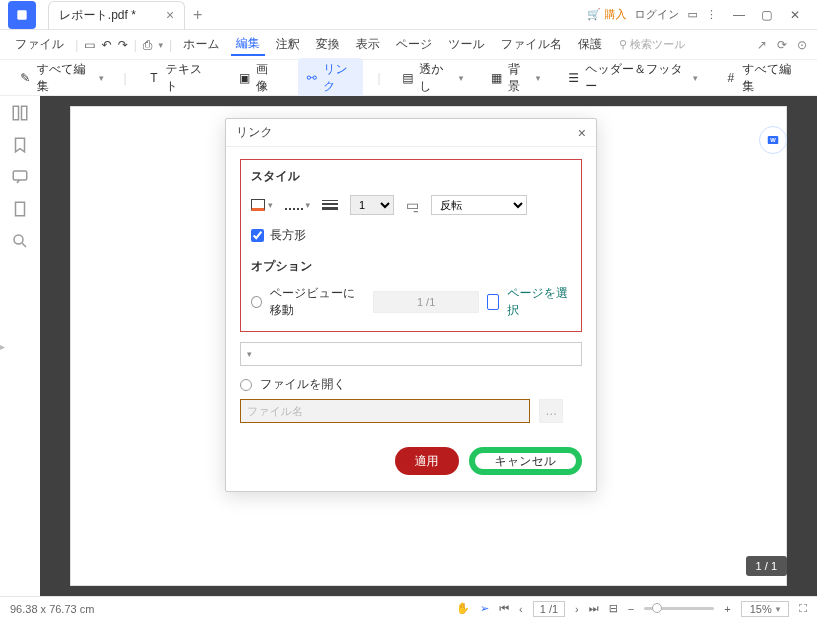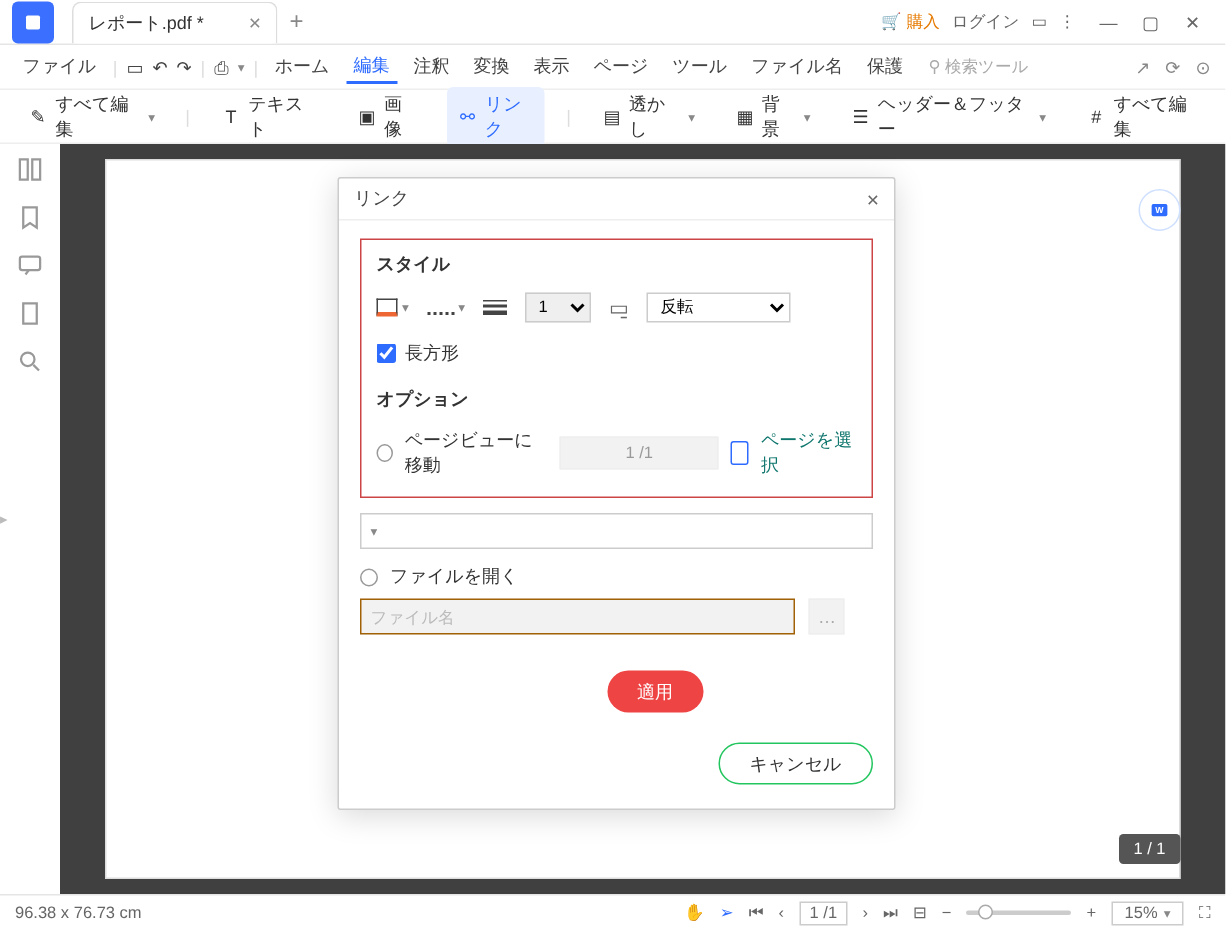--- a/index.html
+++ b/index.html
@@ -63,22 +63,22 @@
 .radio.on { border-color:#2e6bff; }
 .radio.on::after { content:''; width:6px; height:6px; background:#2e6bff; border-radius:50%; position:absolute; top:1.5px; left:1.5px; }
 .pagebox { width:120px; height:22px; background:#f2f2f2; border:1px solid #eee; text-align:center; font-size:11px; color:#999; line-height:20px; }
 .pageicon { width:14px; height:16px; border:1px solid #2e6bff; border-radius:2px; position:relative; }
 .link { color:#0f766e; }
 .urlbox { width:100%; height:24px; border:1px solid #ccc; font-family:monospace; font-size:12px; letter-spacing:2px; padding:0 6px; margin-top:6px; display:flex; align-items:center; justify-content:space-between; }
 .filebox { width:290px; height:24px; background:#f2f2f2; border:1px solid #a16207; font-size:11px; color:#bbb; padding:0 6px; display:inline-flex; align-items:center; margin-top:6px; }
 .filebtn { width:24px; height:24px; background:#f2f2f2; border:1px solid #eee; margin-left:6px; display:inline-flex; align-items:center; justify-content:center; color:#aaa; }
 .dlg-foot { padding:12px 14px 16px; display:flex; justify-content:flex-end; gap:10px; }
 .btn { height:28px; padding:0 20px; border-radius:14px; font-size:12px; display:flex; align-items:center; }
-.btn.primary { background:#ef4444; color:#fff; border:none; }
-.btn.secondary { background:#fff; color:#333; border:1px solid #22c55e;margin-top:48px; }
+.btn.primary { background:#b91c1c; color:#fff; border:none; }
+.btn.secondary { background:#fff; color:#333; border:6px solid #22c55e; }
 .chev { font-size:9px; color:#888; }
 </style>
 </head>
 <body>
 
 <div class="titlebar">
   <div class="app-icon">
     <svg viewBox="0 0 24 24" width="14" height="14" fill="#fff">
         <rect x="4" y="4" width="16" height="16" rx="2"></rect>
       </svg>

